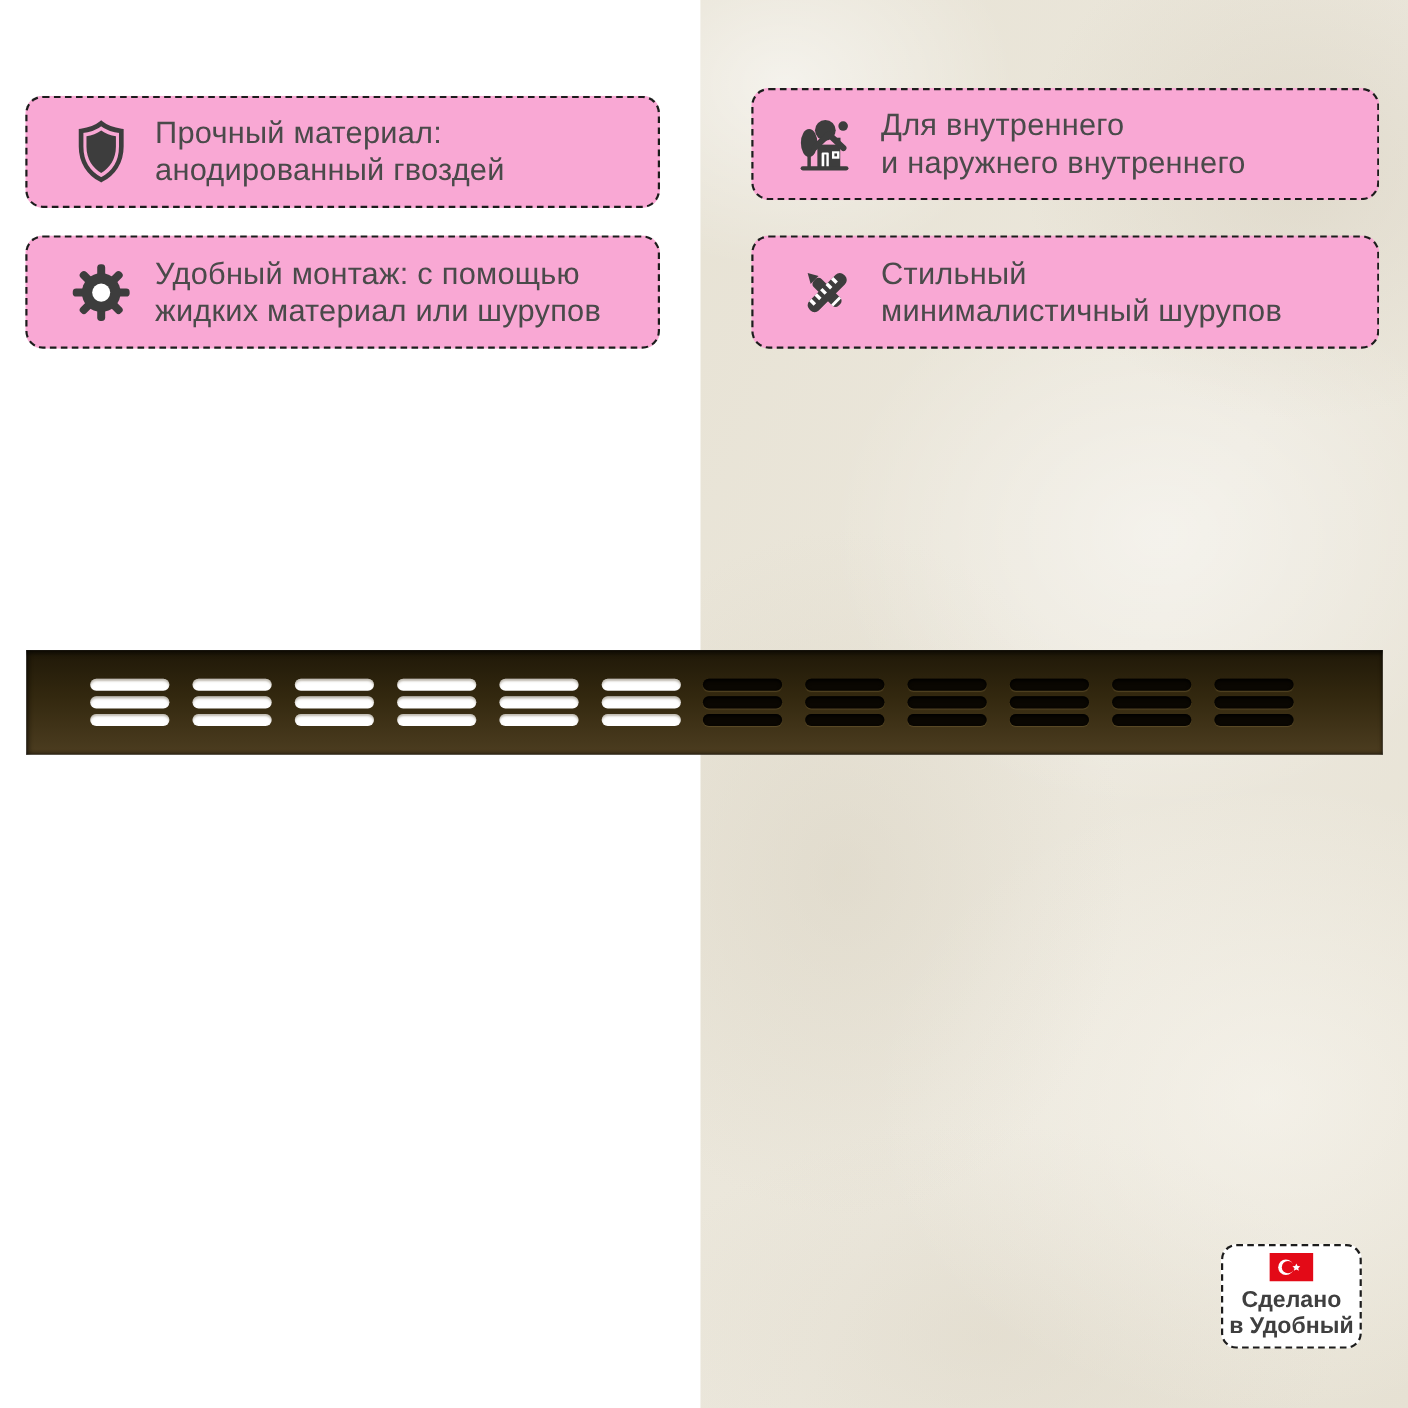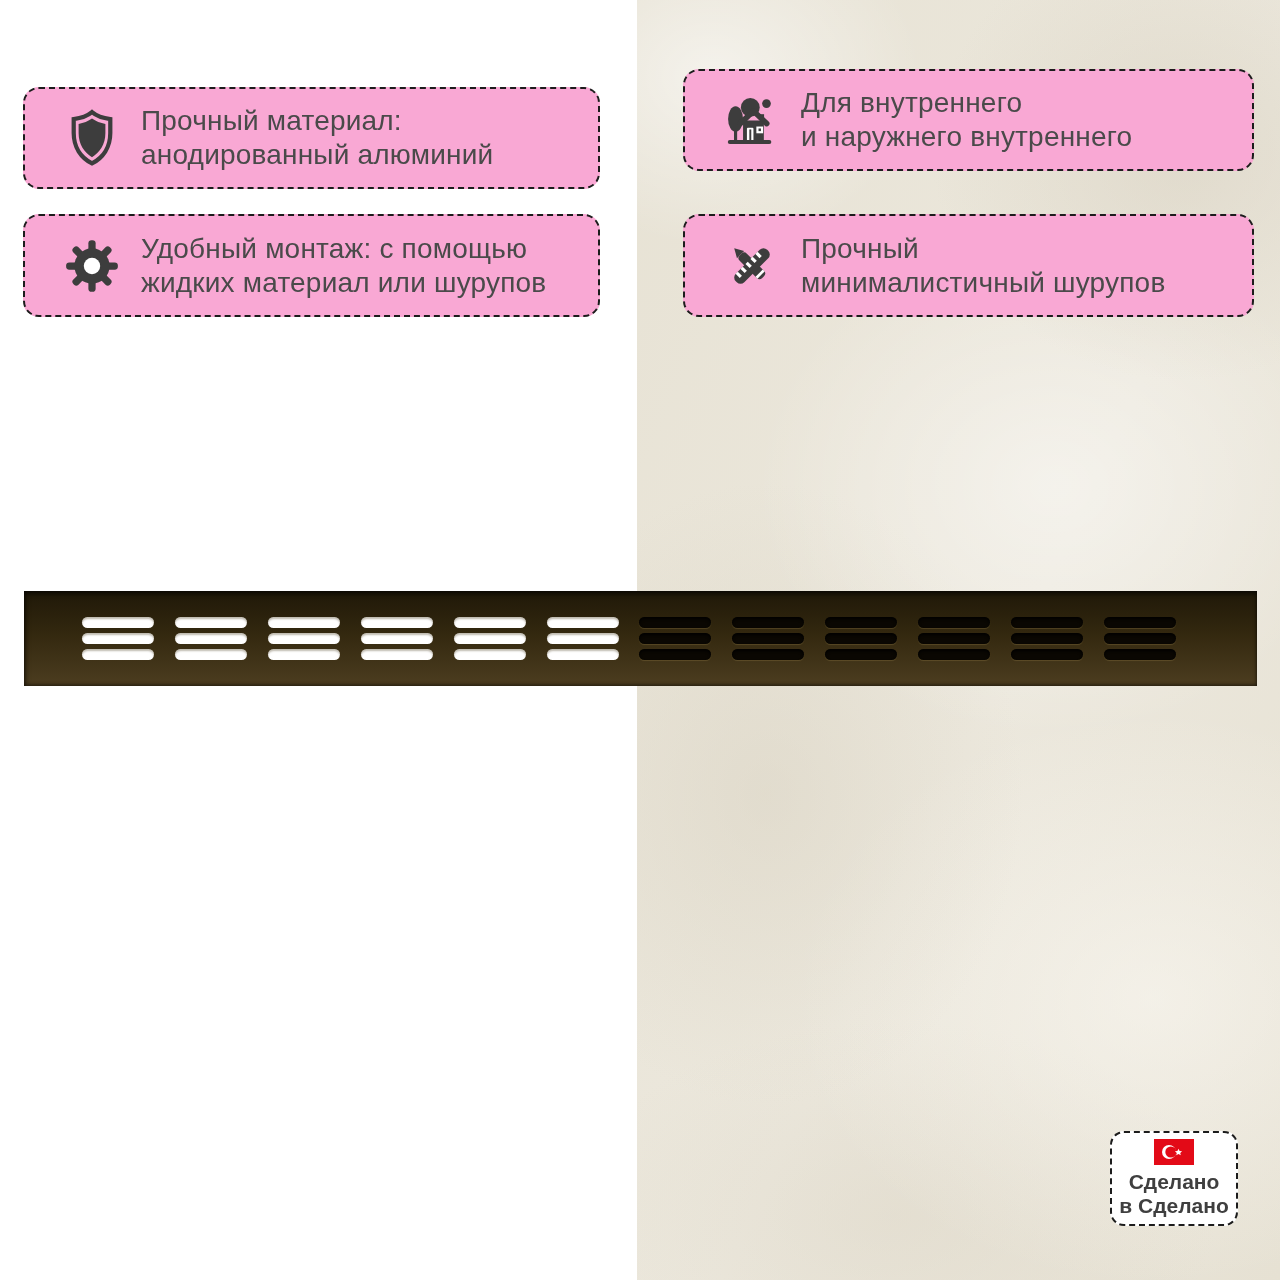--- a/index.html
+++ b/index.html
@@ -35,21 +35,21 @@
     display:flex;align-items:center;
     padding:0 18px 0 38px;gap:20px;
   }
   .card .icon{width:58px;height:58px;flex:none;display:flex;align-items:center;justify-content:center;}
   .card .icon svg{width:100%;height:100%;}
   .card .txt{
     font-size:28px;line-height:34px;color:var(--text,#4a4a4a);
     letter-spacing:0.2px;
   }
   #card1{left:23px;top:87px;width:577px;height:102px;}
-  #card2{left:683px;top:69px;width:571px;height:102px;}
+  #card2{left:683px;top:80px;width:571px;height:102px;}
   #card3{left:23px;top:214px;width:577px;height:103px;}
   #card4{left:683px;top:214px;width:571px;height:103px;}
 
   
   #grille{
     position:absolute;left:24px;top:591px;width:1233px;height:95px;
     background:linear-gradient(180deg,
       var(--grille-top,#1f1808) 0%,
       var(--grille-mid,#33280f) 45%,
       var(--grille-bottom,#4c3d20) 100%);
@@ -92,21 +92,21 @@
 
   <div class="card" id="card1">
     <span class="icon">
       <svg viewBox="0 0 24 26" xmlns="http://www.w3.org/2000/svg">
         <path d="M12 1.4 C13.8 2.9 16.9 4.1 20.2 4.5 L20.2 10.8 C20.2 17.2 16.9 21.9 12 24.4 C7.1 21.9 3.8 17.2 3.8 10.8 L3.8 4.5 C7.1 4.1 10.2 2.9 12 1.4 Z" fill="none" stroke="#3d3d3d" stroke-width="1.9"></path>
         <path d="M12 4.3 C13.6 5.5 15.9 6.4 18 6.7 L18 10.9 C18 15.9 15.4 19.6 12 21.6 C8.6 19.6 6 15.9 6 10.9 L6 6.7 C8.1 6.4 10.4 5.5 12 4.3 Z" fill="#3d3d3d"></path>
       </svg>
     </span>
     <div class="txt">
       <div>Прочный материал:</div>
-      <div>анодированный алюминий</div>
+      <div>анодированный гвоздей</div>
     </div>
   </div>
 
   <div class="card" id="card2">
     <span class="icon">
       <svg viewBox="0 0 24 24" xmlns="http://www.w3.org/2000/svg" fill="#3d3d3d">
         <ellipse cx="5.2" cy="11.6" rx="3.1" ry="5.3"></ellipse>
         <rect x="4.55" y="16.4" width="1.3" height="4.4"></rect>
         <circle cx="11.3" cy="6.8" r="3.9"></circle>
         <circle cx="18" cy="5.2" r="1.8"></circle>
@@ -161,21 +161,21 @@
           <rect x="9.5" y="2.8" width="5" height="18.4" rx="2.2"></rect>
           <rect x="9.5" y="6.2" width="2.4" height="1.3" fill="#ffffff"></rect>
           <rect x="9.5" y="9.1" width="2.4" height="1.3" fill="#ffffff"></rect>
           <rect x="9.5" y="12" width="2.4" height="1.3" fill="#ffffff"></rect>
           <rect x="9.5" y="14.9" width="2.4" height="1.3" fill="#ffffff"></rect>
           <rect x="9.5" y="17.8" width="2.4" height="1.3" fill="#ffffff"></rect>
         </g>
       </svg>
     </span>
     <div class="txt">
-      <div>Прочный</div>
+      <div>Стильный</div>
       <div>минималистичный шурупов</div>
     </div>
   </div>
 
   <div id="grille">
     <div id="slots">
         <div class="slot-group white">
           <div class="slat"></div>
           <div class="slat"></div>
           <div class="slat"></div>
@@ -241,15 +241,15 @@
   <div id="badge">
     <span class="flag">
       <svg viewBox="0 0 40 26" xmlns="http://www.w3.org/2000/svg">
         <rect width="40" height="26" fill="#e30a17"></rect>
         <circle cx="15" cy="13" r="7" fill="#ffffff"></circle>
         <circle cx="16.9" cy="13" r="5.6" fill="#e30a17"></circle>
         <polygon fill="#ffffff" points="24.5,9.7 25.6,12 28.1,12.2 26.2,13.9 26.8,16.3 24.5,15 22.2,16.3 22.8,13.9 20.9,12.2 23.4,12"></polygon>
       </svg>
     </span>
     <div class="badge-line">Сделано</div>
-    <div class="badge-line">в Сделано</div>
+    <div class="badge-line">в Удобный</div>
   </div>
 </div>
 
 </body></html>

